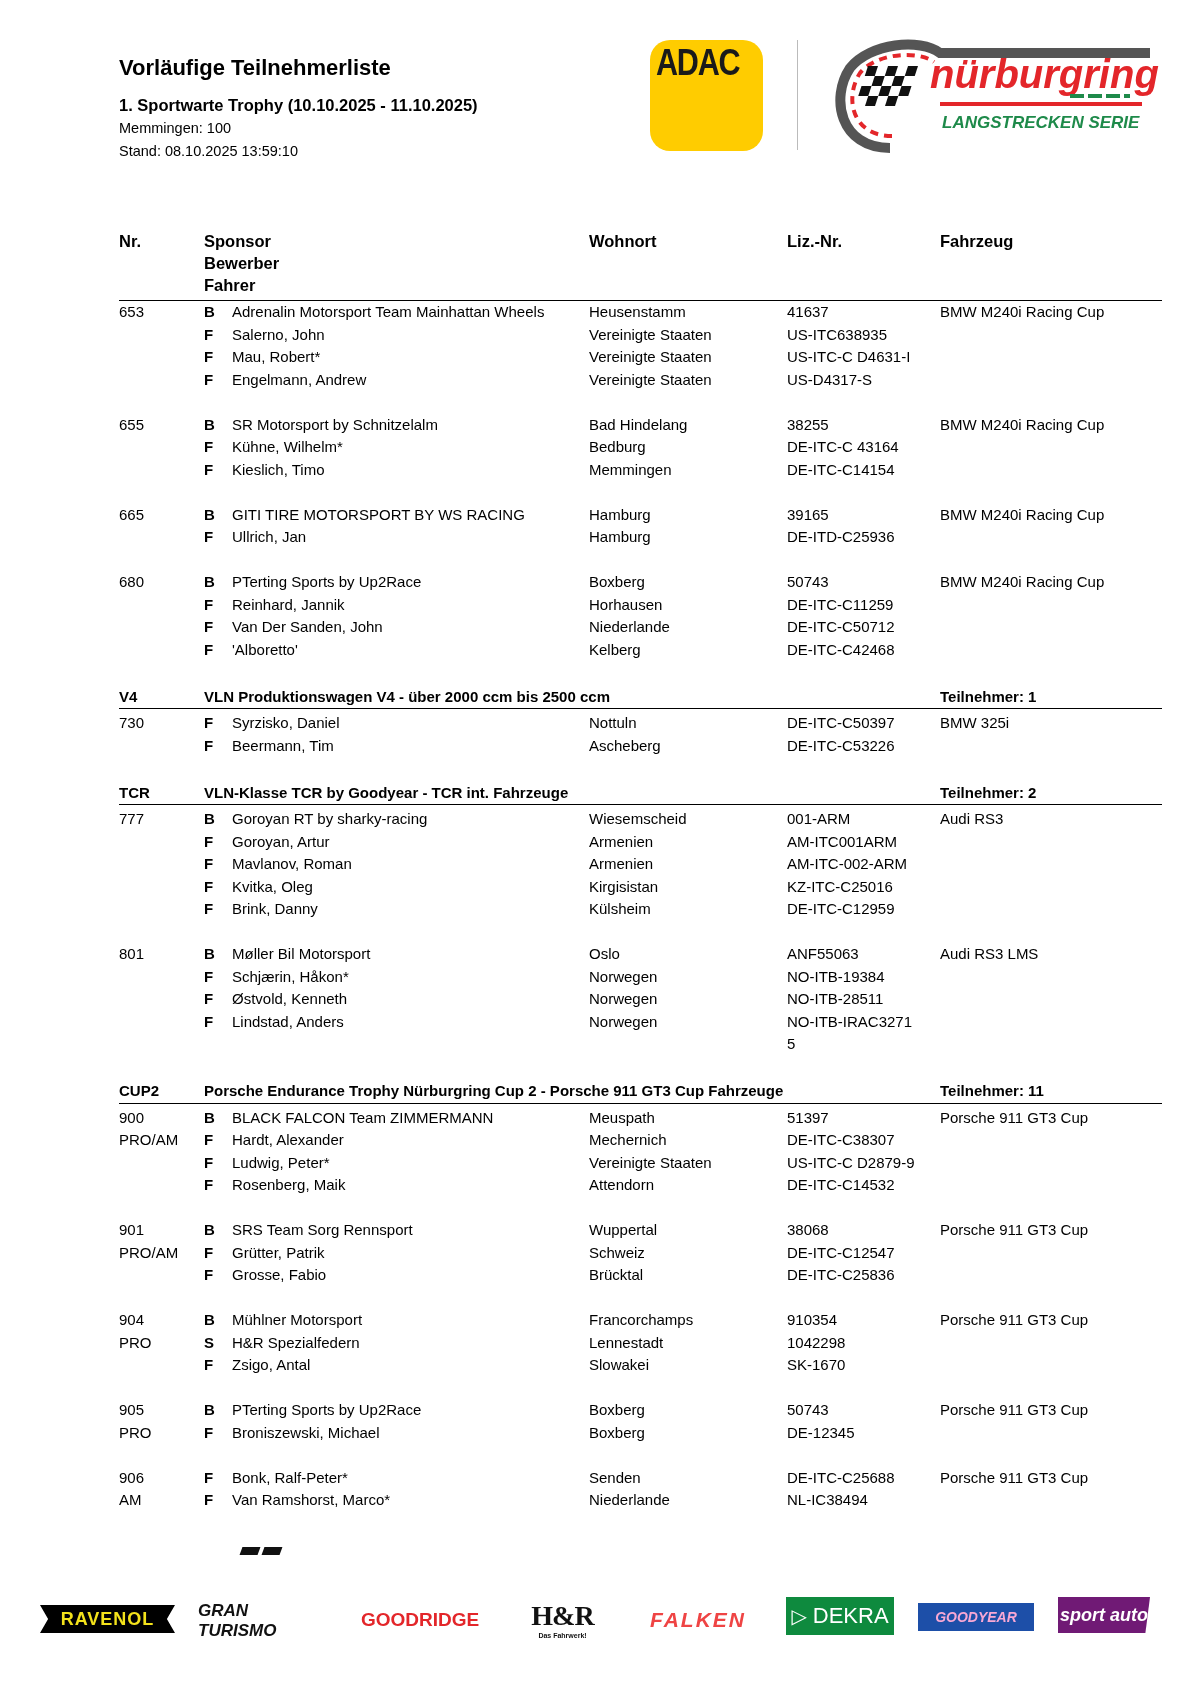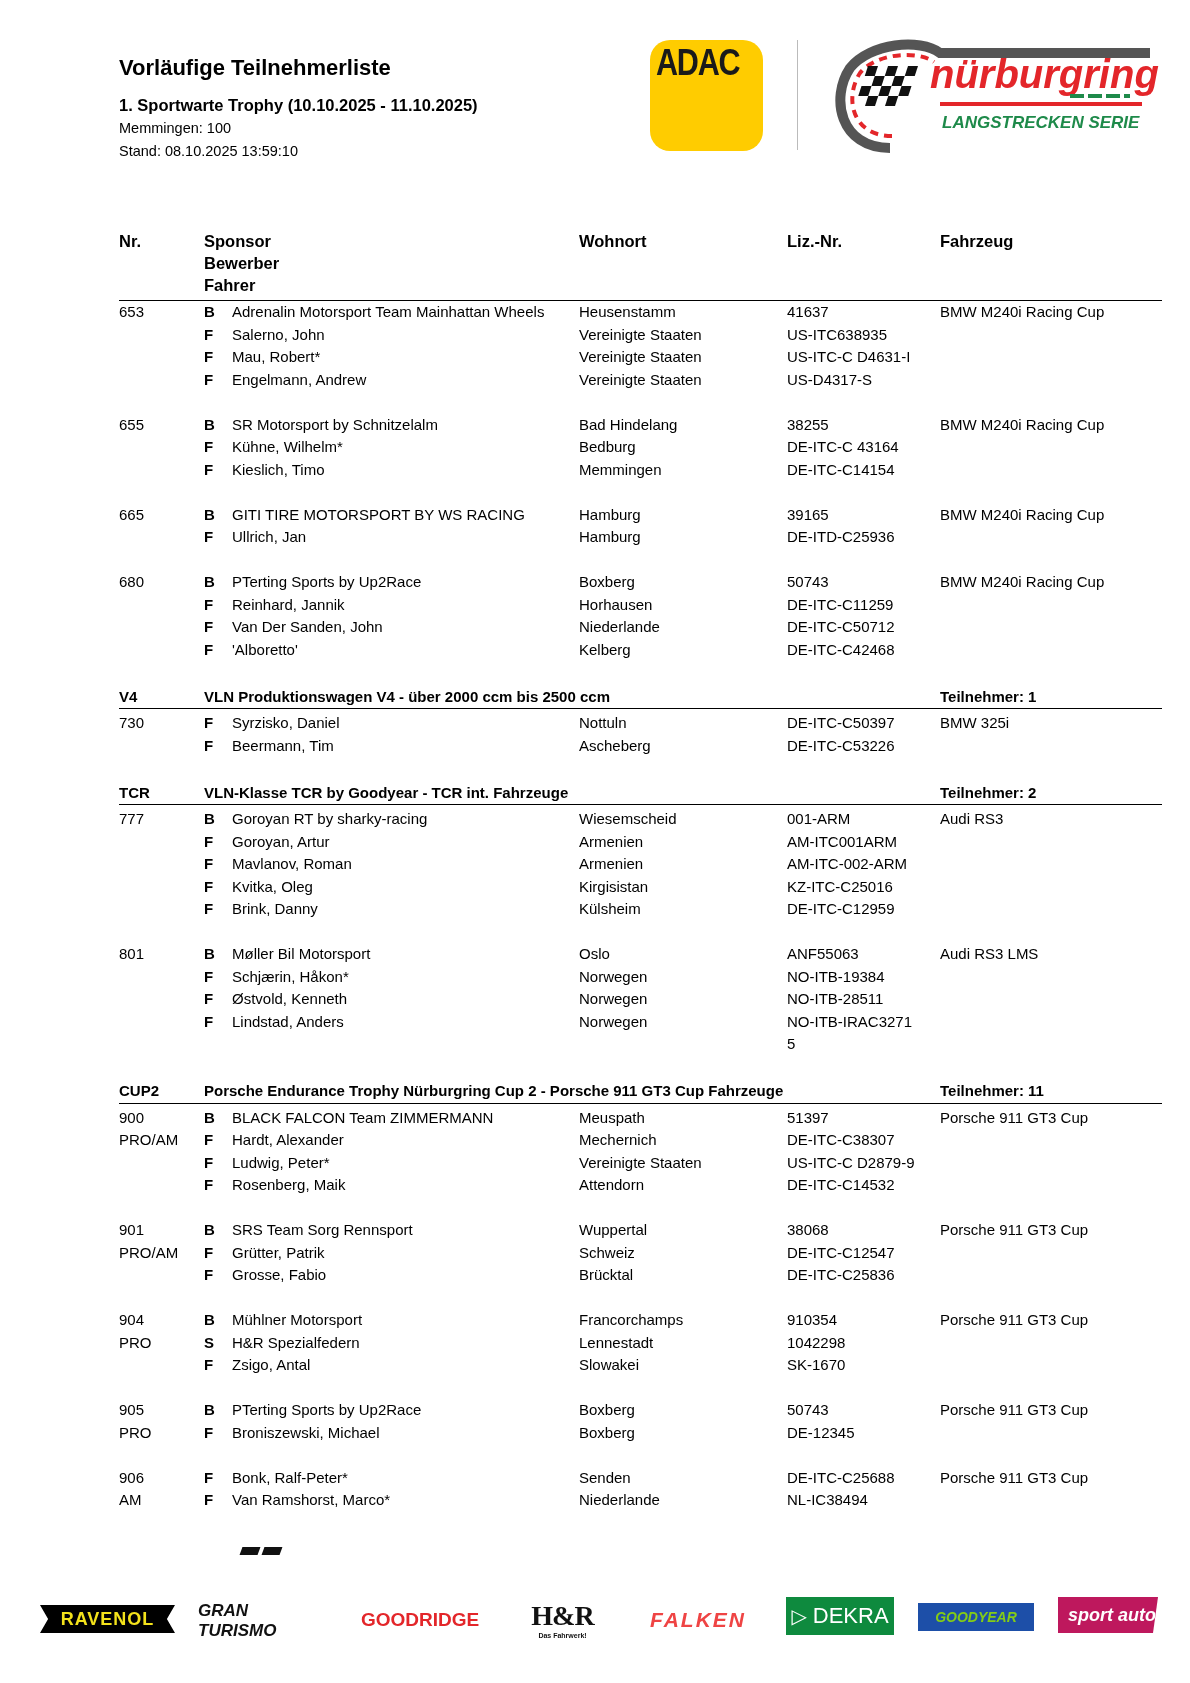--- a/index.html
+++ b/index.html
@@ -15,21 +15,21 @@
   .adac span { position:absolute; left:6px; top:2px; font-size:36px; font-weight:bold;
                color:#1a1a1a; letter-spacing:-1.5px; transform:scaleX(0.85); transform-origin:left top; }
   .divider { left:797px; top:40px; width:1px; height:110px; background:#bbb; }
   .nbr { left:830px; top:38px; width:330px; height:115px; }
 
   .table { left:119px; top:232px; width:1043px; font-size:15px; }
   .col-nr { position:absolute; left:0; }
   .col-role { position:absolute; left:85px; font-weight:bold; }
   .col-name { position:absolute; left:113px; white-space:nowrap; }
   .col-sponsor { position:absolute; left:85px; }
-  .col-ort { position:absolute; left:460px; white-space:nowrap;text-align:center; }
+  .col-ort { position:absolute; left:470px; white-space:nowrap;text-align:center; }
   .col-liz { position:absolute; left:668px; white-space:nowrap; width:140px; word-break:break-all; }
   .col-fz { position:absolute; left:821px; white-space:nowrap; }
   .hdr { position:relative; height:68px; font-weight:bold; font-size:16.5px; }
   .hdr-line { position:relative; height:0; border-top:1.5px solid #000; }
   .row { position:relative; height:22.5px; line-height:22.5px; }
   .gap { height:22.5px; }
   .cls { position:relative; height:22.5px; line-height:22.5px; font-weight:bold; font-size:15px; margin-top:2px; }
   .cls-line { position:relative; border-top:1.2px solid #000; margin-bottom:3px; }
 
   .sponsors { left:0; top:1593px; width:1190px; height:60px; }
@@ -443,19 +443,19 @@
     <span style="font-size:28px;color:#111;font-family:'Liberation Serif',serif;letter-spacing:-1px;">H&amp;R</span>
     <span style="font-size:7px;color:#111;">Das Fahrwerk!</span>
   </div>
   <div class="logo" style="left:633px;top:14px;width:130px;height:26px;font-size:21px;font-style:italic;color:#ef4444;letter-spacing:2px;">
       <span>FALKEN</span>
     </div>
   <div class="logo" style="left:786px;top:4px;width:108px;height:38px;background:#0E8A3E;color:#fff;font-size:22px;font-weight:normal;">
       <span style="font-size:20px;margin-right:6px;">▷</span>
       <span>DEKRA</span>
     </div>
-  <div class="logo" style="left:918px;top:10px;width:116px;height:28px;background:#1D4FA8;color:#84cc16;font-size:14px;font-style:italic;">
+  <div class="logo" style="left:918px;top:10px;width:116px;height:28px;background:#1D4FA8;color:#f9a8d4;font-size:14px;font-style:italic;">
       <span>GOODYEAR</span>
     </div>
-  <div class="logo" style="left:1058px;top:4px;width:92px;height:36px;background:#be185d;color:#fff;font-size:18px;font-style:italic;clip-path:polygon(0 0,100% 0,95% 100%,0 100%);padding-left:8px;">
+  <div class="logo" style="left:1058px;top:4px;width:92px;height:36px;background:#701a75;color:#fff;font-size:18px;font-style:italic;clip-path:polygon(0 0,100% 0,95% 100%,0 100%);">
       <span>sport auto</span>
     </div>
 </div>
 
 </body></html>

